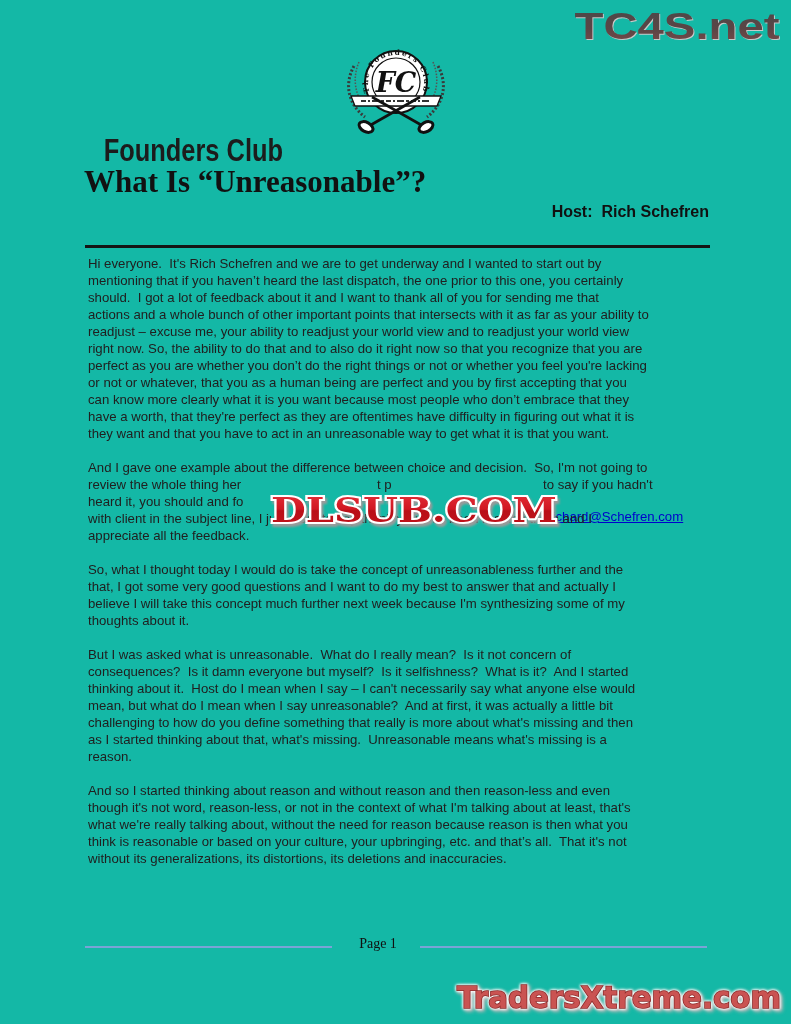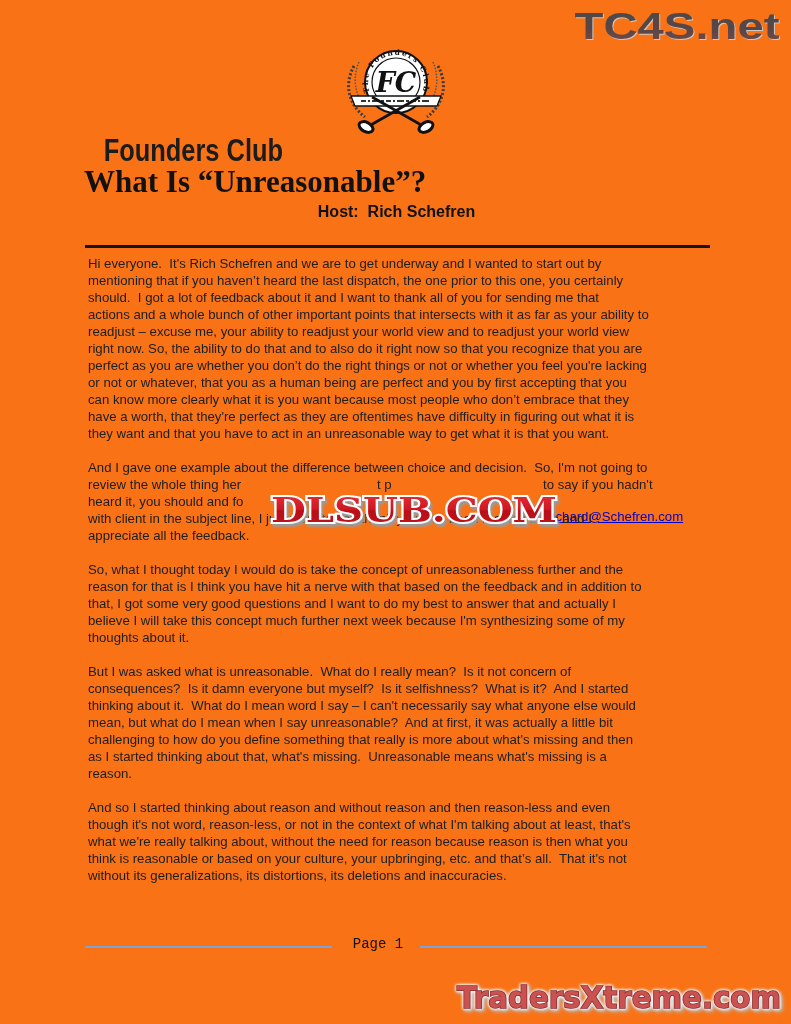--- a/index.html
+++ b/index.html
@@ -1,49 +1,49 @@
 <!DOCTYPE html>
 <html><head>
 <meta charset="utf-8">
 <style>
   html,body{margin:0;padding:0;background:#fff;}
-  .page{position:relative;width:791px;height:1024px;background:#f97316;overflow:hidden;
+  .page{position:relative;width:791px;height:1024px;background:#14b8a6;overflow:hidden;
         font-family:"Liberation Sans",sans-serif;color:#1c1c1c;}
 
   
   .tc4s{position:absolute;top:4px;right:6px;}
 
   
   .logo-wrap{position:absolute;top:42px;left:0;width:791px;text-align:center;}
   .org-name{position:absolute;top:133px;left:84px;width:625px;
             font-weight:bold;font-size:31px;letter-spacing:0px;}
   .org-name span{display:inline-block;transform:scaleX(0.82);transform-origin:center;
             font-family:"Liberation Sans",sans-serif;}
   .doc-title{position:absolute;top:164px;left:84px;width:625px;text-align:left;
             font-family:"Liberation Serif",serif;font-weight:bold;font-size:31px;color:#111;}
-  .host-line{position:absolute;top:203px;left:84px;width:625px;text-align:center;
+  .host-line{position:absolute;top:203px;left:84px;width:625px;text-align:right;
             font-weight:bold;font-size:16px;white-space:pre;color:#111;}
   .header-divider{position:absolute;top:245px;left:85px;width:625px;height:2.5px;background:#151515;}
 
   
   .body-text{position:absolute;top:255px;left:88px;width:630px;font-size:13.2px;color:#202020;}
   .paragraph{margin:0 0 17px 0;}
   .line{height:17px;line-height:17px;white-space:pre;position:relative;}
   .line a{color:#0000cc;text-decoration:underline;}
 
   
   .dlsub{position:absolute;top:486px;left:264px;}
 
   
   .footer{position:absolute;top:933px;left:85px;width:625px;height:20px;}
   .rule{position:absolute;top:13px;height:1.5px;background:#7ba3d6;}
   .rule-left{left:0;width:247px;}
   .rule-right{left:335px;width:287px;}
   .page-num{position:absolute;left:258px;top:3px;width:70px;text-align:center;
-            font-family:Liberation Mono, monospace;font-size:14px;color:#111;}
+            font-family:Liberation Serif, serif;font-size:14px;color:#111;}
 
   .traders{position:absolute;top:977px;right:4px;}
 </style>
 </head>
 <body>
 
 <div class="page">
 
   <div class="tc4s">
     <svg width="215" height="44" viewBox="0 0 215 44">
@@ -109,29 +109,28 @@
       </div>
       <div class="paragraph">
         <div class="line">And I gave one example about the difference between choice and decision.  So, I'm not going to</div>
         <div class="line"><span>review the whole thing her</span><span style="position: absolute; left: 289px;">t p</span><span style="position: absolute; left: 455px;">to say if you hadn't</span></div>
         <div class="line"><span>heard it, you should and fo</span><a href="#" style="position: absolute; left: 455px; margin-top: 15px;">Richard@Schefren.com</a></div>
         <div class="line">with client in the subject line, I just want to say thank you, I've been reading them and I</div>
         <div class="line">appreciate all the feedback.</div>
       </div>
       <div class="paragraph">
         <div class="line">So, what I thought today I would do is take the concept of unreasonableness further and the</div>
-        <div class="line">reason for that is I think you have hit a nerve with that based on the feedback and in addition to</div>
         <div class="line">that, I got some very good questions and I want to do my best to answer that and actually I</div>
         <div class="line">believe I will take this concept much further next week because I'm synthesizing some of my</div>
         <div class="line">thoughts about it.</div>
       </div>
       <div class="paragraph">
         <div class="line">But I was asked what is unreasonable.  What do I really mean?  Is it not concern of</div>
         <div class="line">consequences?  Is it damn everyone but myself?  Is it selfishness?  What is it?  And I started</div>
-        <div class="line">thinking about it.  What do I mean word I say – I can't necessarily say what anyone else would</div>
+        <div class="line">thinking about it.  Host do I mean when I say – I can't necessarily say what anyone else would</div>
         <div class="line">mean, but what do I mean when I say unreasonable?  And at first, it was actually a little bit</div>
         <div class="line">challenging to how do you define something that really is more about what's missing and then</div>
         <div class="line">as I started thinking about that, what's missing.  Unreasonable means what's missing is a</div>
         <div class="line">reason.</div>
       </div>
       <div class="paragraph">
         <div class="line">And so I started thinking about reason and without reason and then reason-less and even</div>
         <div class="line">though it's not word, reason-less, or not in the context of what I'm talking about at least, that's</div>
         <div class="line">what we're really talking about, without the need for reason because reason is then what you</div>
         <div class="line">think is reasonable or based on your culture, your upbringing, etc. and that’s all.  That it's not</div>

